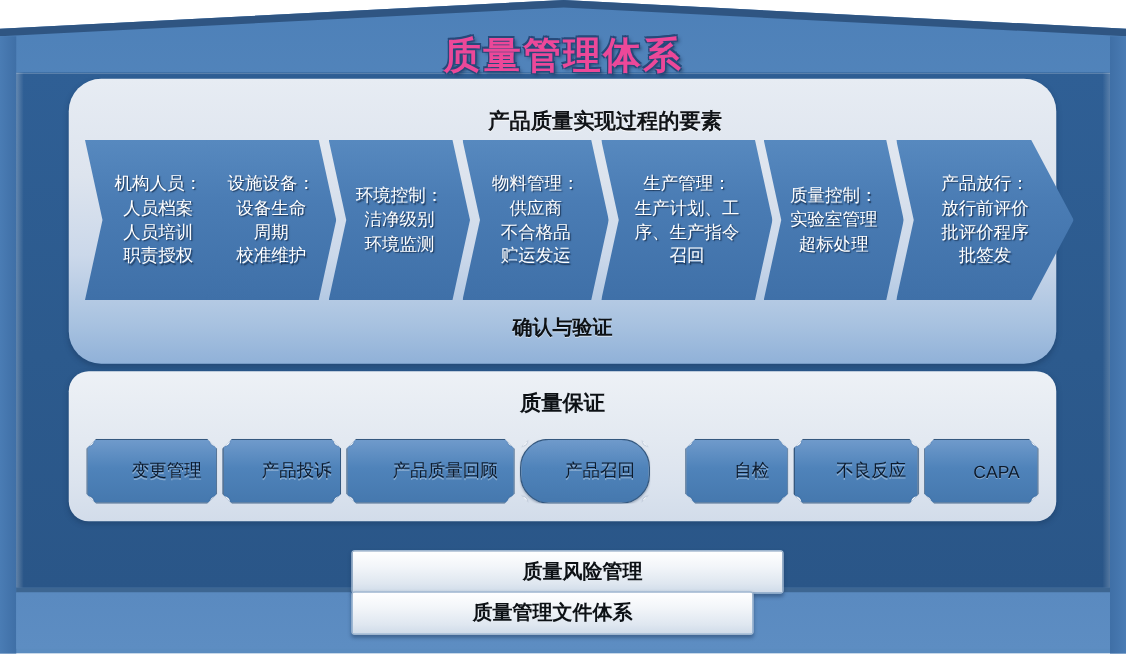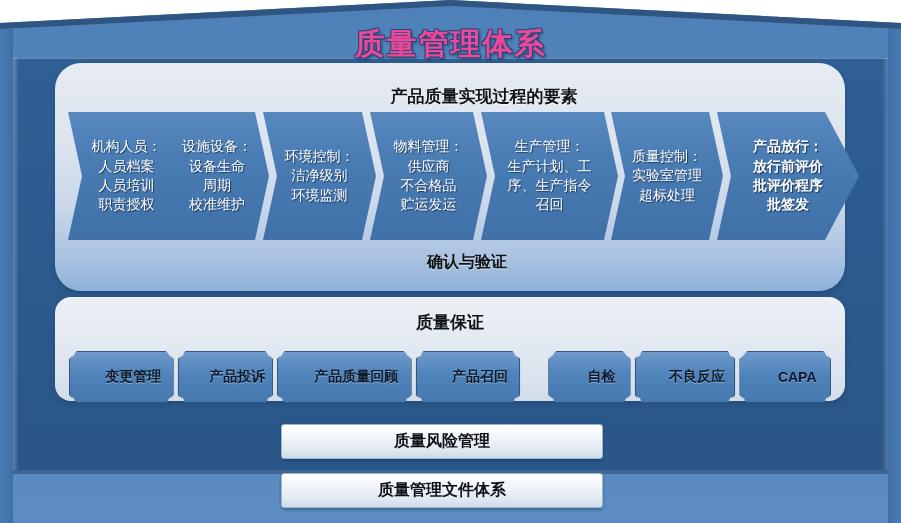--- a/index.html
+++ b/index.html
@@ -61,78 +61,77 @@
   .panel1-title{
     position:absolute;left:0;top:22px;width:100%;text-align:center;
     font-size:17px;font-weight:bold;color:#111418;
     text-shadow:0 1px 0 rgba(255,255,255,.8);
     padding-left:34px;
   }
   .panel1-foot{
     position:absolute;left:0;bottom:18px;width:100%;text-align:center;
     font-size:16px;font-weight:bold;color:#0d1115;
     text-shadow:0 1px 0 rgba(255,255,255,.55);
-    margin-left:17px;
   }
 
   
   .chev{
     position:absolute;top:112px;height:128px;
     background:linear-gradient(180deg,#5789bf 0%,#4a7cb4 38%,#3f70a8 100%);
     color:#ffffff;font-size:14px;line-height:1.38;
     display:flex;align-items:center;justify-content:center;text-align:center;
     text-shadow:1px 1px 1px rgba(18,40,70,.85);
     filter:drop-shadow(1px 1px 1px rgba(25,50,85,.45));
   }
   .chev span{display:block;padding:0 4px;}
   
   .chev.mid{clip-path:polygon(0 0, calc(100% - 14px) 0, 100% 50%, calc(100% - 14px) 100%, 0 100%, 14px 50%);}
   .chev.first{clip-path:polygon(0 0, calc(100% - 14px) 0, 100% 50%, calc(100% - 14px) 100%, 0 100%, 14px 50%);}
-  .chev.last{clip-path:polygon(0 0, calc(100% - 34px) 0, 100% 50%, calc(100% - 34px) 100%, 0 100%, 14px 50%);font-weight:bold;}
+  .chev.last{clip-path:polygon(0 0, calc(100% - 34px) 0, 100% 50%, calc(100% - 34px) 100%, 0 100%, 14px 50%);}
 
   
   .panel2{
-    position:absolute;left:55px;top:297px;width:790px;height:104px;
+    position:absolute;left:55px;top:297px;width:790px;height:120px;
     border-radius:16px;
     background:linear-gradient(180deg,#edf1f6 0%,#e3e9f1 45%,#dbe3ee 75%,#d2dcea 100%);
     box-shadow:0 2px 4px rgba(20,45,80,.35);
   }
   .panel2-title{
     position:absolute;left:0;top:14px;width:100%;text-align:center;
     font-size:17px;font-weight:bold;color:#0d1115;
   }
   .qa-row{position:absolute;left:14px;top:54px;width:762px;height:50px;
     display:flex;gap:4px;}
   .qa-box{
     position:relative;height:50px;
     display:flex;align-items:center;justify-content:center;
     background:linear-gradient(180deg,#6f9acb 0%,#4f83ba 45%,#4578ae 100%);
     border:1px solid #34587f;
-    color:#0c1a2c;font-size:14px;font-weight:bold;white-space:nowrap;
+    color:#0c1a2c;font-size:14px;font-weight:normal;white-space:nowrap;
     text-shadow:0 1px 0 rgba(255,255,255,.35);
     clip-path:polygon(8px 0,calc(100% - 8px) 0,100% 8px,100% calc(100% - 8px),
                       calc(100% - 8px) 100%,8px 100%,0 calc(100% - 8px),0 8px);
     box-shadow:0 1px 2px rgba(25,50,85,.4);
     padding-left:24px;
   }
   .dot{position:absolute;width:9px;height:9px;border-radius:50%;
     background:#f4f7fb;box-shadow:0 0 1px rgba(40,70,110,.6);}
   .dot.tl{left:-4px;top:-4px;} .dot.tr{right:-4px;top:-4px;}
   .dot.bl{left:-4px;bottom:-4px;} .dot.br{right:-4px;bottom:-4px;}
 
   
   .bar{
     position:absolute;left:281px;width:320px;height:33px;
     display:flex;align-items:center;justify-content:center;
     font-size:16px;font-weight:bold;color:#0d1115;
     background:linear-gradient(180deg,#ffffff 0%,#f2f5f9 38%,#dfe7f0 78%,#cfdbe9 100%);
     border:1px solid #9fb6cf;border-radius:3px;
     box-shadow:0 2px 3px rgba(20,45,80,.4);
   }
-  .bar.b1{top:424px;}
+  .bar.b1{top:440px;padding-left:24px;}
   .bar.b2{top:473px;}
 </style>
 </head>
 <body>
 
 <div id="stage">
 
   <div class="house-shell"></div>
   <div class="roof-edge"></div>
   <div class="wall-col-l"></div>
@@ -191,21 +190,21 @@
           <i class="dot bl"></i>
           <i class="dot br"></i>
         </div>
         <div class="qa-box" style="width: 116px;">
           <span>产品质量回顾</span>
           <i class="dot tl"></i>
           <i class="dot tr"></i>
           <i class="dot bl"></i>
           <i class="dot br"></i>
         </div>
-        <div class="qa-box" style="width: 84px;">
+        <div class="qa-box" style="width: 84px; border-radius: 23px;">
           <span>产品召回</span>
           <i class="dot tl"></i>
           <i class="dot tr"></i>
           <i class="dot bl"></i>
           <i class="dot br"></i>
         </div>
         <div class="qa-box" style="width: 60px; margin-left: 24px;">
           <span>自检</span>
           <i class="dot tl"></i>
           <i class="dot tr"></i>

